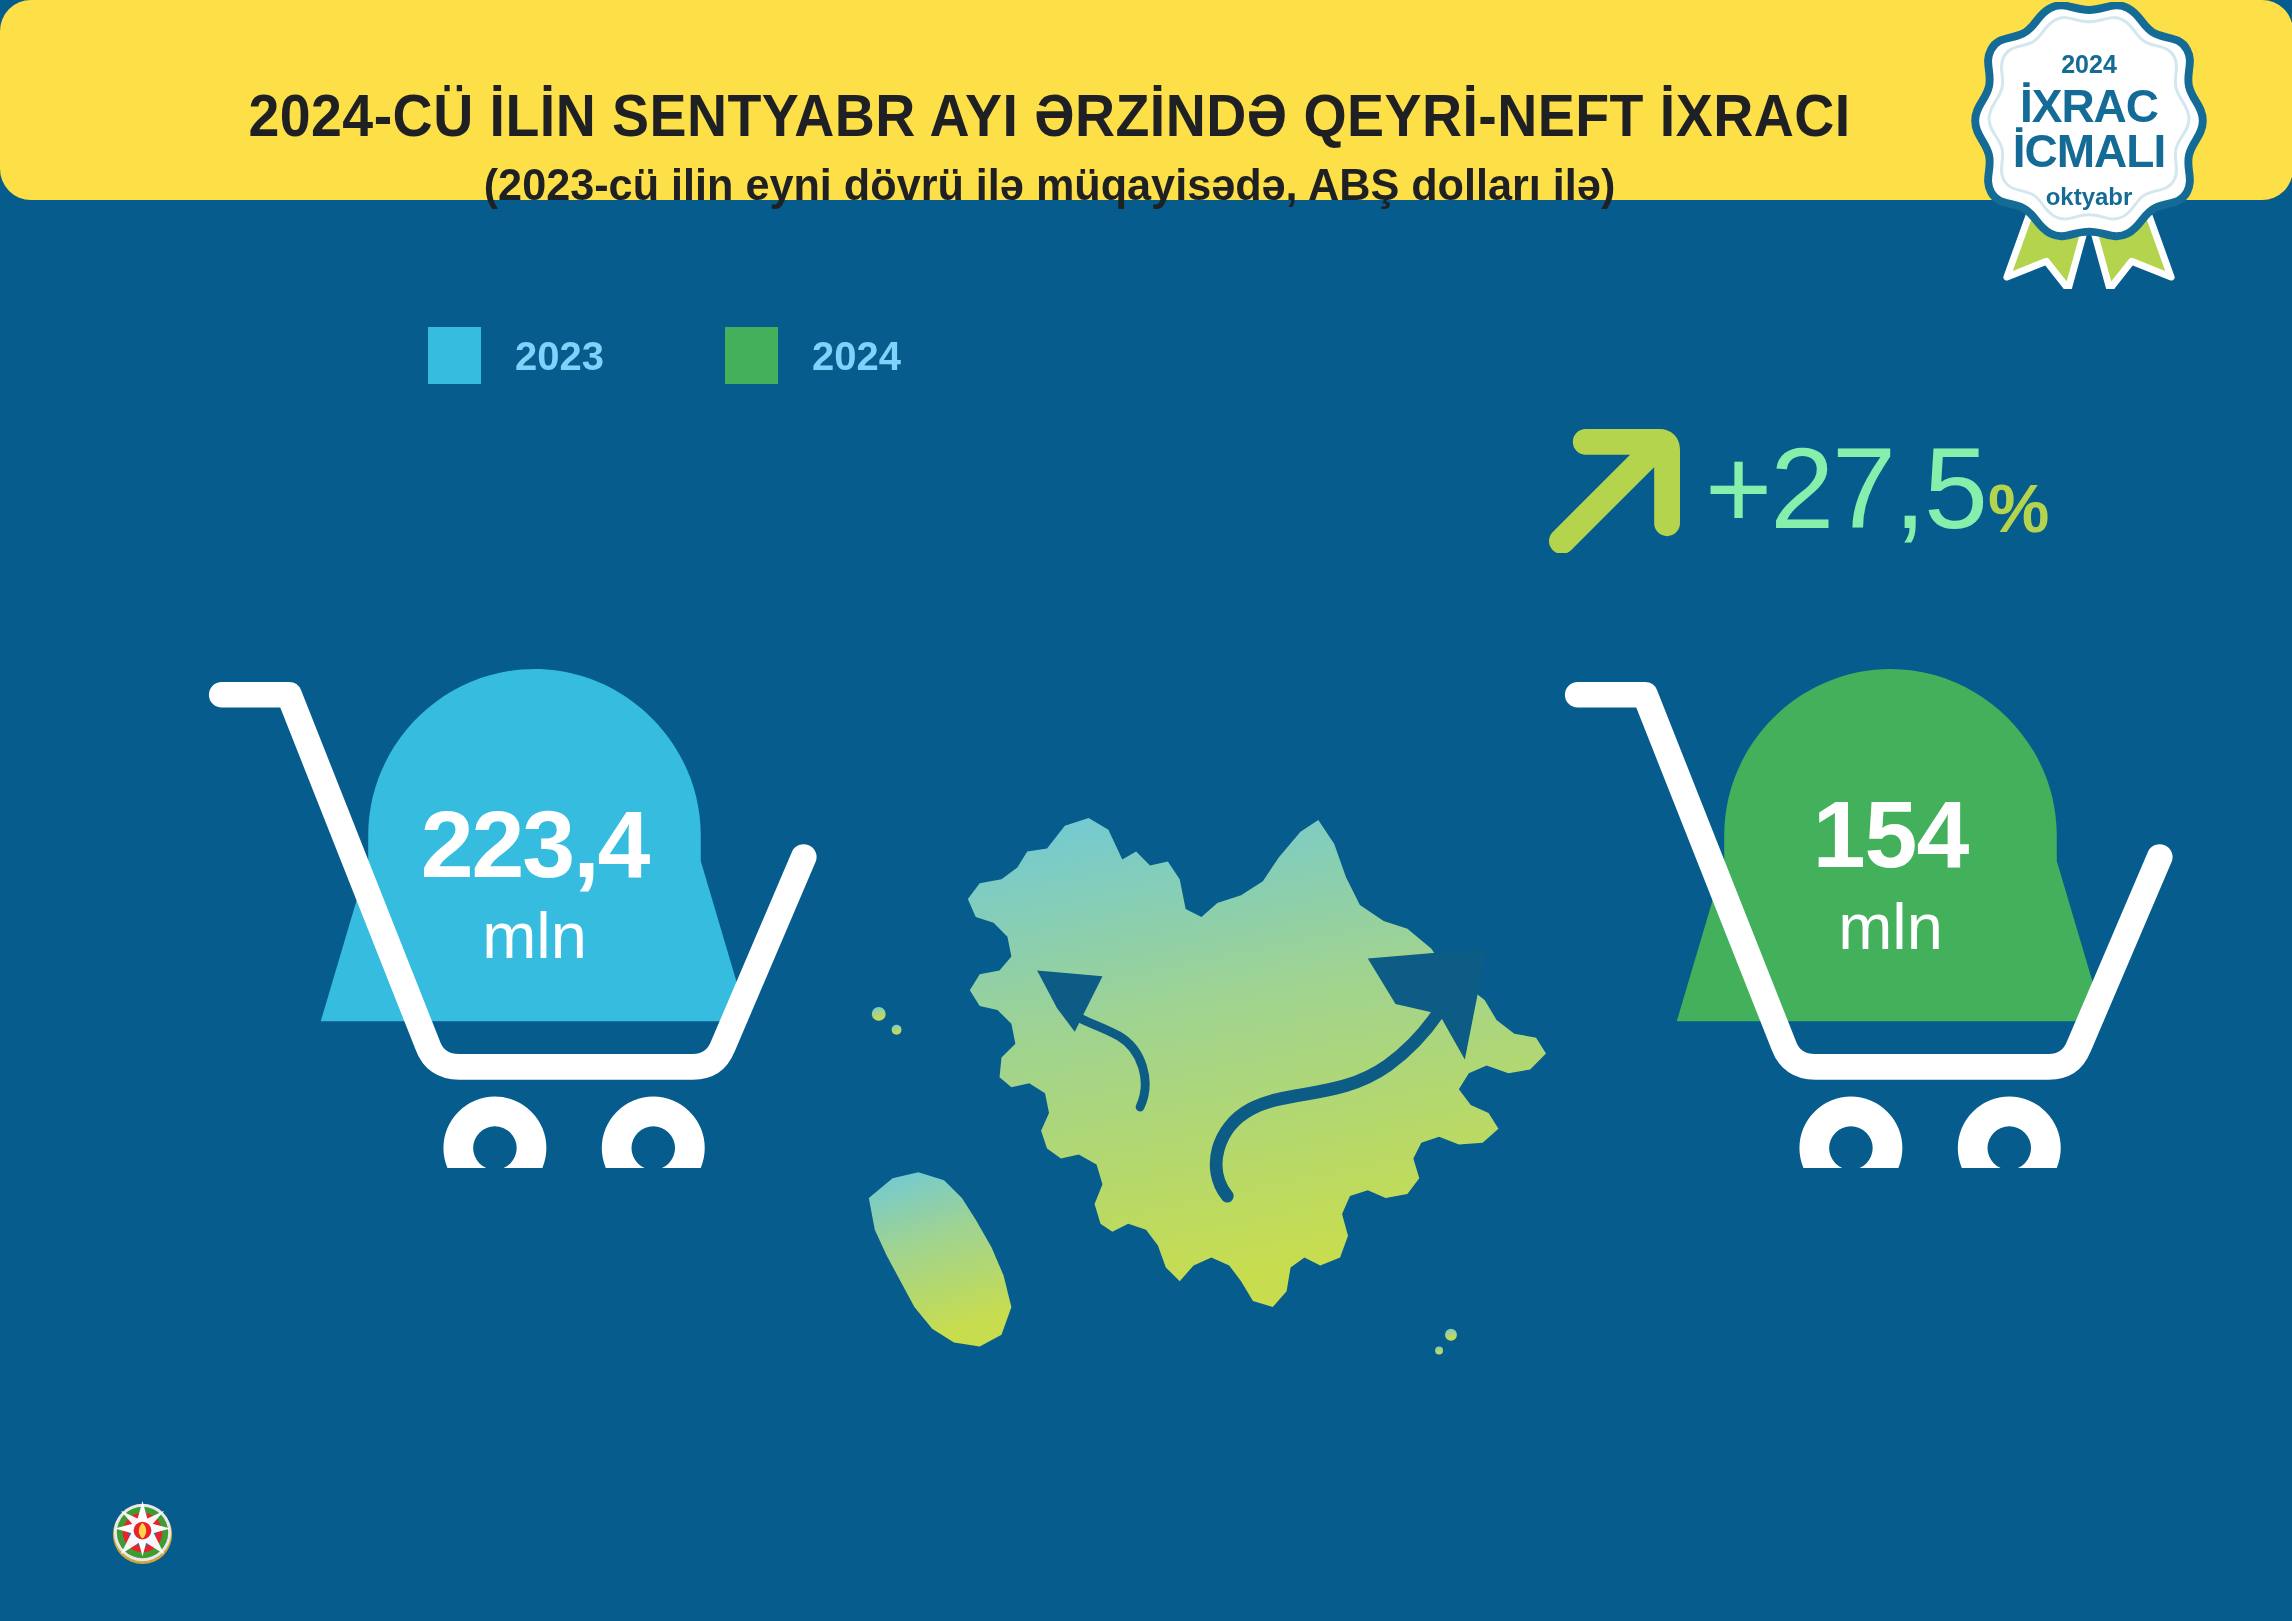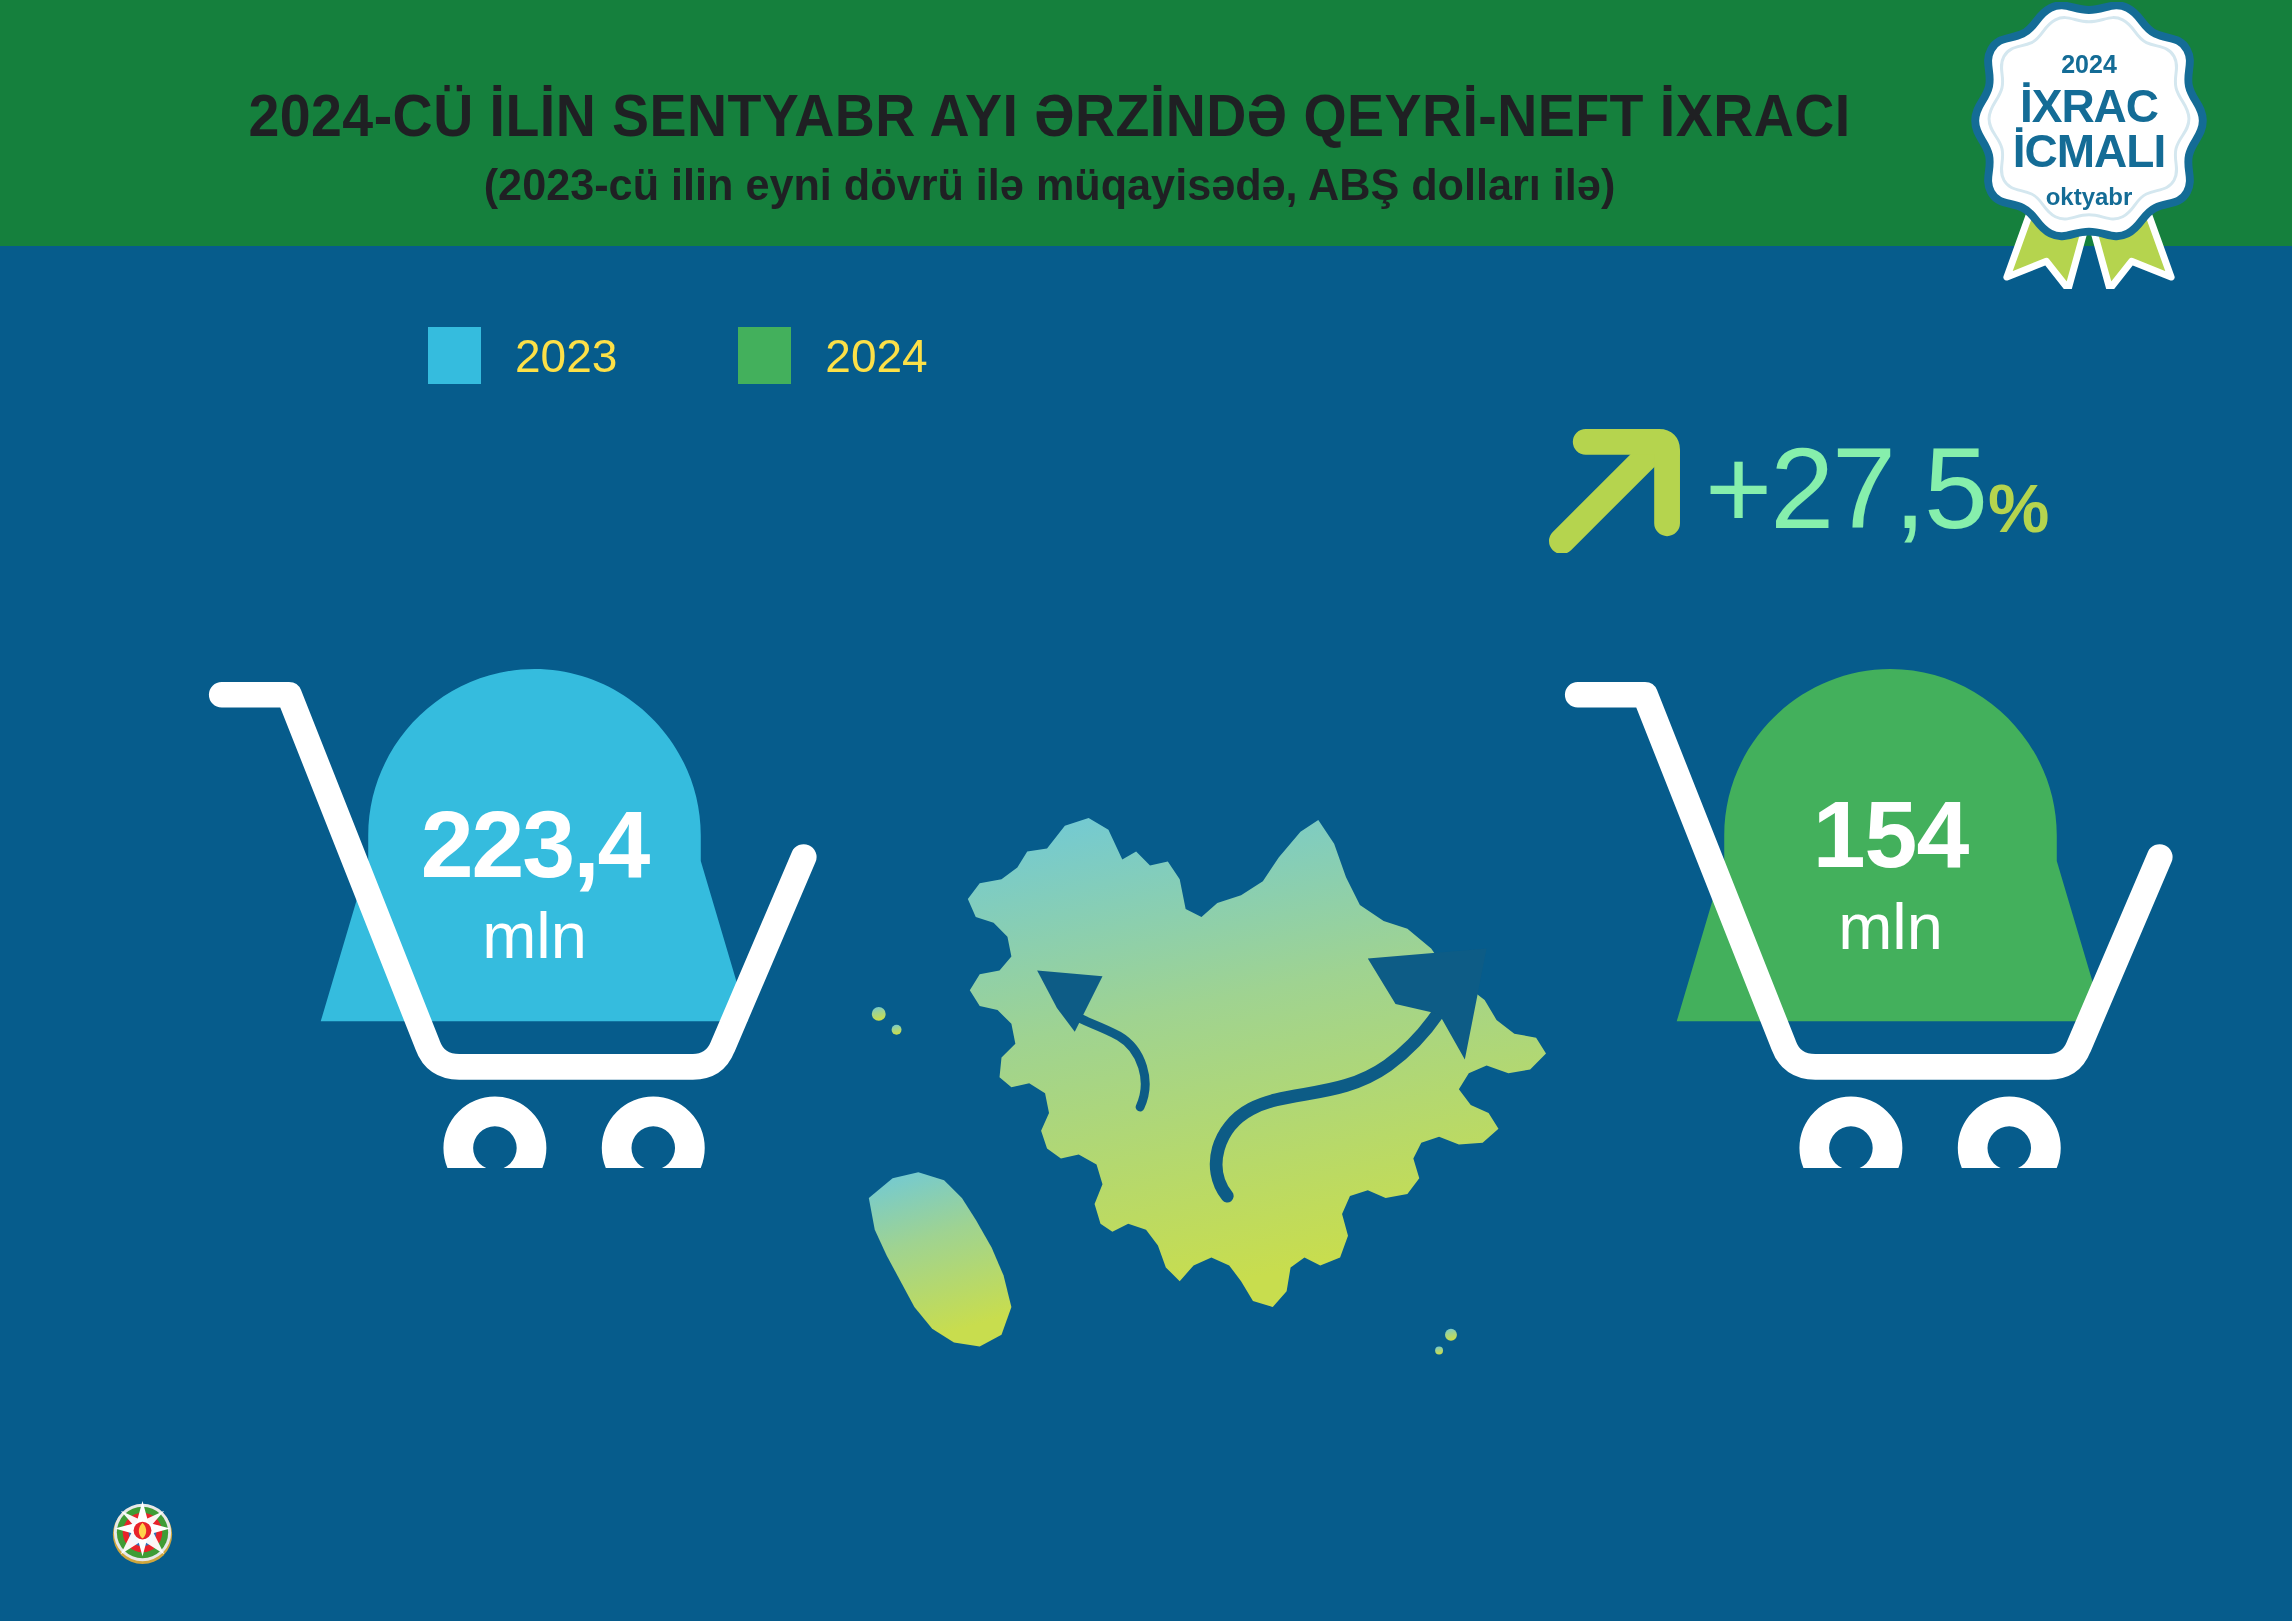--- a/index.html
+++ b/index.html
@@ -14,22 +14,23 @@
     background: #065C8C;
     overflow: hidden;
     font-family: "Liberation Sans", sans-serif;
   }
 
   
   #header {
     position: absolute;
     left: 0; top: 0;
     width: 2293px;
-    height: 246px;
-    background: #15803d;
+    height: 200px;
+    background: #fde047;
+    border-radius: 31px;
   }
   #header-title {
     position: absolute;
     left: 0; top: 87px;
     width: 2099px;
     text-align: center;
     color: #1F2023;
     font-size: 59px;
     font-weight: bold;
     letter-spacing: 0.5px;
@@ -87,23 +88,23 @@
   .legend-item {
     display: flex;
     align-items: center;
     gap: 34px;
   }
   .legend-swatch {
     width: 53px;
     height: 57px;
   }
   .legend-label {
-    color: #fde047;
-    font-size: 46px;
-    font-weight: normal;
+    color: #7dd3fc;
+    font-size: 40px;
+    font-weight: bold;
     line-height: 1;
   }
 
   
   #percent-block {
     position: absolute;
     left: 1544px;
     top: 424px;
     display: flex;
     align-items: center;

